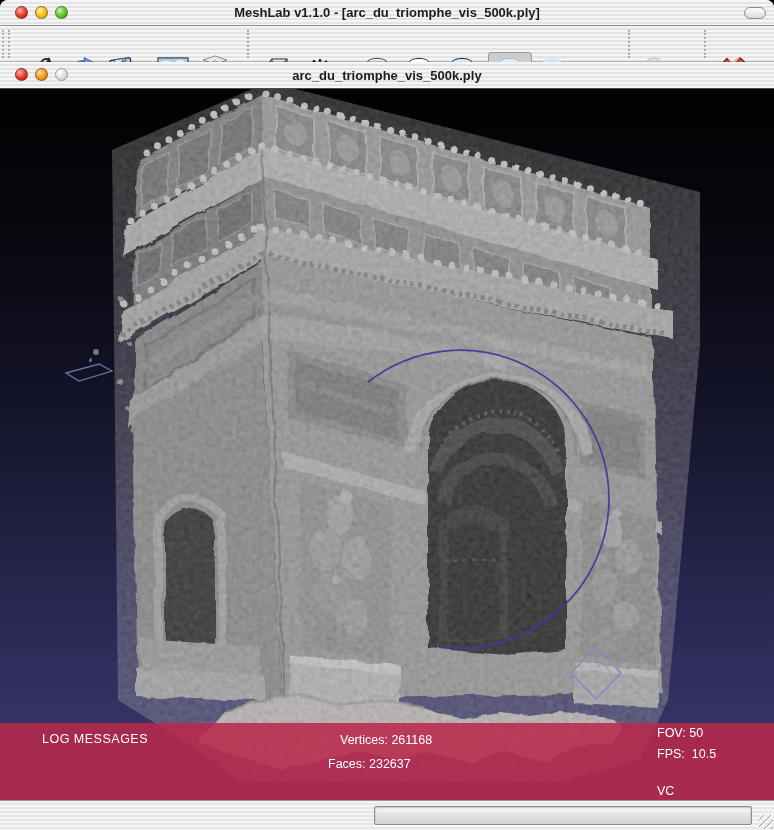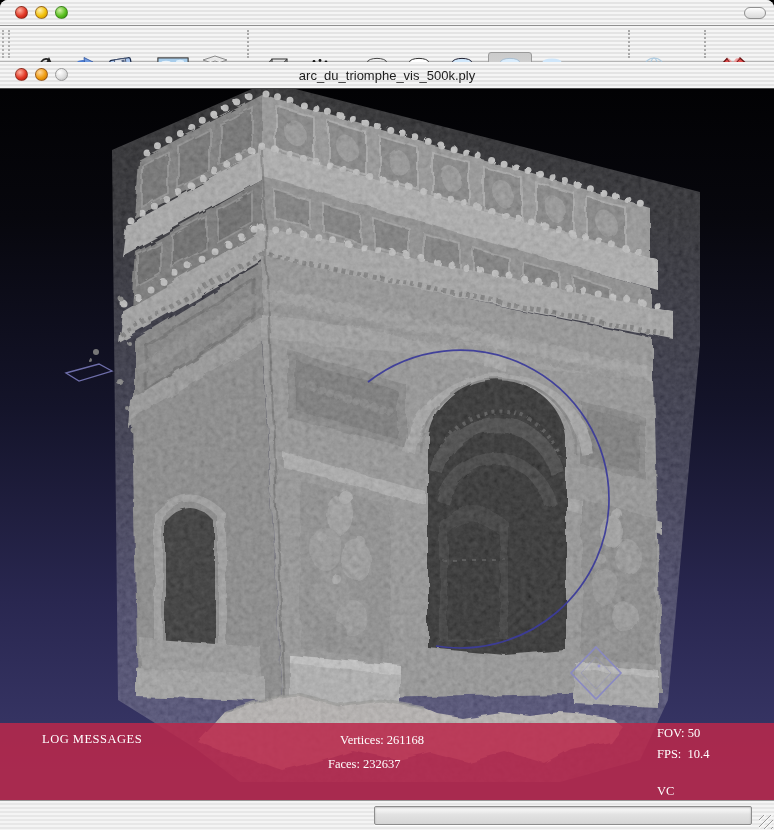--- a/index.html
+++ b/index.html
@@ -23,48 +23,49 @@
   #toolbar{position:absolute;top:26px;left:0;width:774px;height:36px;border-bottom:1px solid #b5b5b5;}
   .tb-handle{position:absolute;top:4px;width:3px;height:28px;border-left:2px dotted #b0b0b0;}
   .tb-sep{position:absolute;top:4px;width:3px;height:28px;border-left:2px dotted #aaaaaa;}
   .tb-btn{position:absolute;top:29px;width:30px;height:30px;}
   .tb-btn svg{display:block;}
   .tb-btn.pressed{top:26px;width:44px;height:35px;background:linear-gradient(#cbcbcb,#dadada);border:1px solid #9a9a9a;border-radius:3px;padding:2px 6px;}
   .chev{position:absolute;top:31px;font-size:19px;font-weight:bold;color:#8a8a8a;line-height:22px;}
 
   
   #tabbar{position:absolute;top:62px;left:0;width:774px;height:27px;border-bottom:1px solid #4a4a4a;}
-  #tabbar .title{position:absolute;left:0;right:0;top:6px;text-align:center;font-size:13px;font-weight:normal;color:#1c1c1c;}
+  #tabbar .title{position:absolute;left:0;right:0;top:6px;text-align:center;font-size:13px;font-weight:bold;color:#1c1c1c;}
 
   
   #viewport{position:absolute;top:89px;left:0;width:774px;height:711px;
     background:linear-gradient(180deg,#020204 0%,#07070d 18%,#14142a 45%,#292750 72%,#3d3b6e 100%);}
   #viewport svg{position:absolute;top:0;left:0;}
 
   
   #logbar{position:absolute;top:723px;left:0;width:774px;height:77px;background:rgba(186,40,74,0.86);color:#fff;font-size:12.5px;}
-  #logbar .t{position:absolute;white-space:pre;font-family:Liberation Serif, serif;}
+  #logbar .t{position:absolute;white-space:pre;}
 
   
   #statusbar{position:absolute;top:800px;left:0;width:774px;height:30px;border-top:1px solid #979797;
     background:repeating-linear-gradient(180deg,#f4f4f4 0 2px,#e7e7e7 2px 4px);}
   #progress{position:absolute;left:374px;top:5px;width:378px;height:19px;border:1px solid #8d8d8d;border-radius:2px;
     background:linear-gradient(#ffffff,#e2e2e2 45%,#d6d6d6);box-shadow:inset 0 1px 2px rgba(0,0,0,.25),0 1px 0 #fff;}
   #resize-grip{position:absolute;right:1px;bottom:1px;width:14px;height:14px;
     background:repeating-linear-gradient(135deg,transparent 0 3px,#9a9a9a 3px 4px,#f5f5f5 4px 5px);}
 </style>
 </head>
 <body>
 
 <div id="window">
 
   <div id="titlebar" class="pinstripe">
     <div class="light red" style="left:15px;top:6px;"></div>
     <div class="light yellow" style="left:35px;top:6px;"></div>
     <div class="light green" style="left:55px;top:6px;"></div>
+    <div class="title">MeshLab v1.1.0 - [arc_du_triomphe_vis_500k.ply]</div>
     <div id="collapse-widget"></div>
   </div>
 
   <div id="toolbar" class="pinstripe">
     <div class="tb-handle" style="left:2px;"></div>
     <div class="tb-handle" style="left:8px;"></div>
 
     <div class="tb-btn" style="left:22px;">
       <svg width="30" height="30" viewBox="0 0 30 30">
         <path d="M4 12 L4 8 L11 8 L13 10 L23 10 L23 13" fill="#d8c400" stroke="#7a6000" stroke-width="1"></path>
@@ -439,21 +440,21 @@
         <circle cx="599" cy="666" r="1.5" fill="#9a9ace"></circle>
       </g>
     </svg>
   </div>
 
   <div id="logbar">
     <span class="t" style="left:42px;top:9px;letter-spacing:.5px;">LOG MESSAGES</span>
     <span class="t" style="left:340px;top:10px;"><span>Vertices:</span> <span>261168</span></span>
     <span class="t" style="left:328px;top:34px;"><span>Faces:</span> <span>232637</span></span>
     <span class="t" style="left:657px;top:3px;"><span>FOV:</span> <span>50</span></span>
-    <span class="t" style="left:657px;top:24px;"><span>FPS:</span>&nbsp;&nbsp;<span>10.4</span></span>
+    <span class="t" style="left:657px;top:24px;"><span>FPS:</span>&nbsp;&nbsp;<span>10.5</span></span>
     <span class="t" style="left:657px;top:61px;">VC</span>
   </div>
 
   <div id="statusbar">
     <div id="progress"></div>
     <div id="resize-grip"></div>
   </div>
 
 </div>
 

